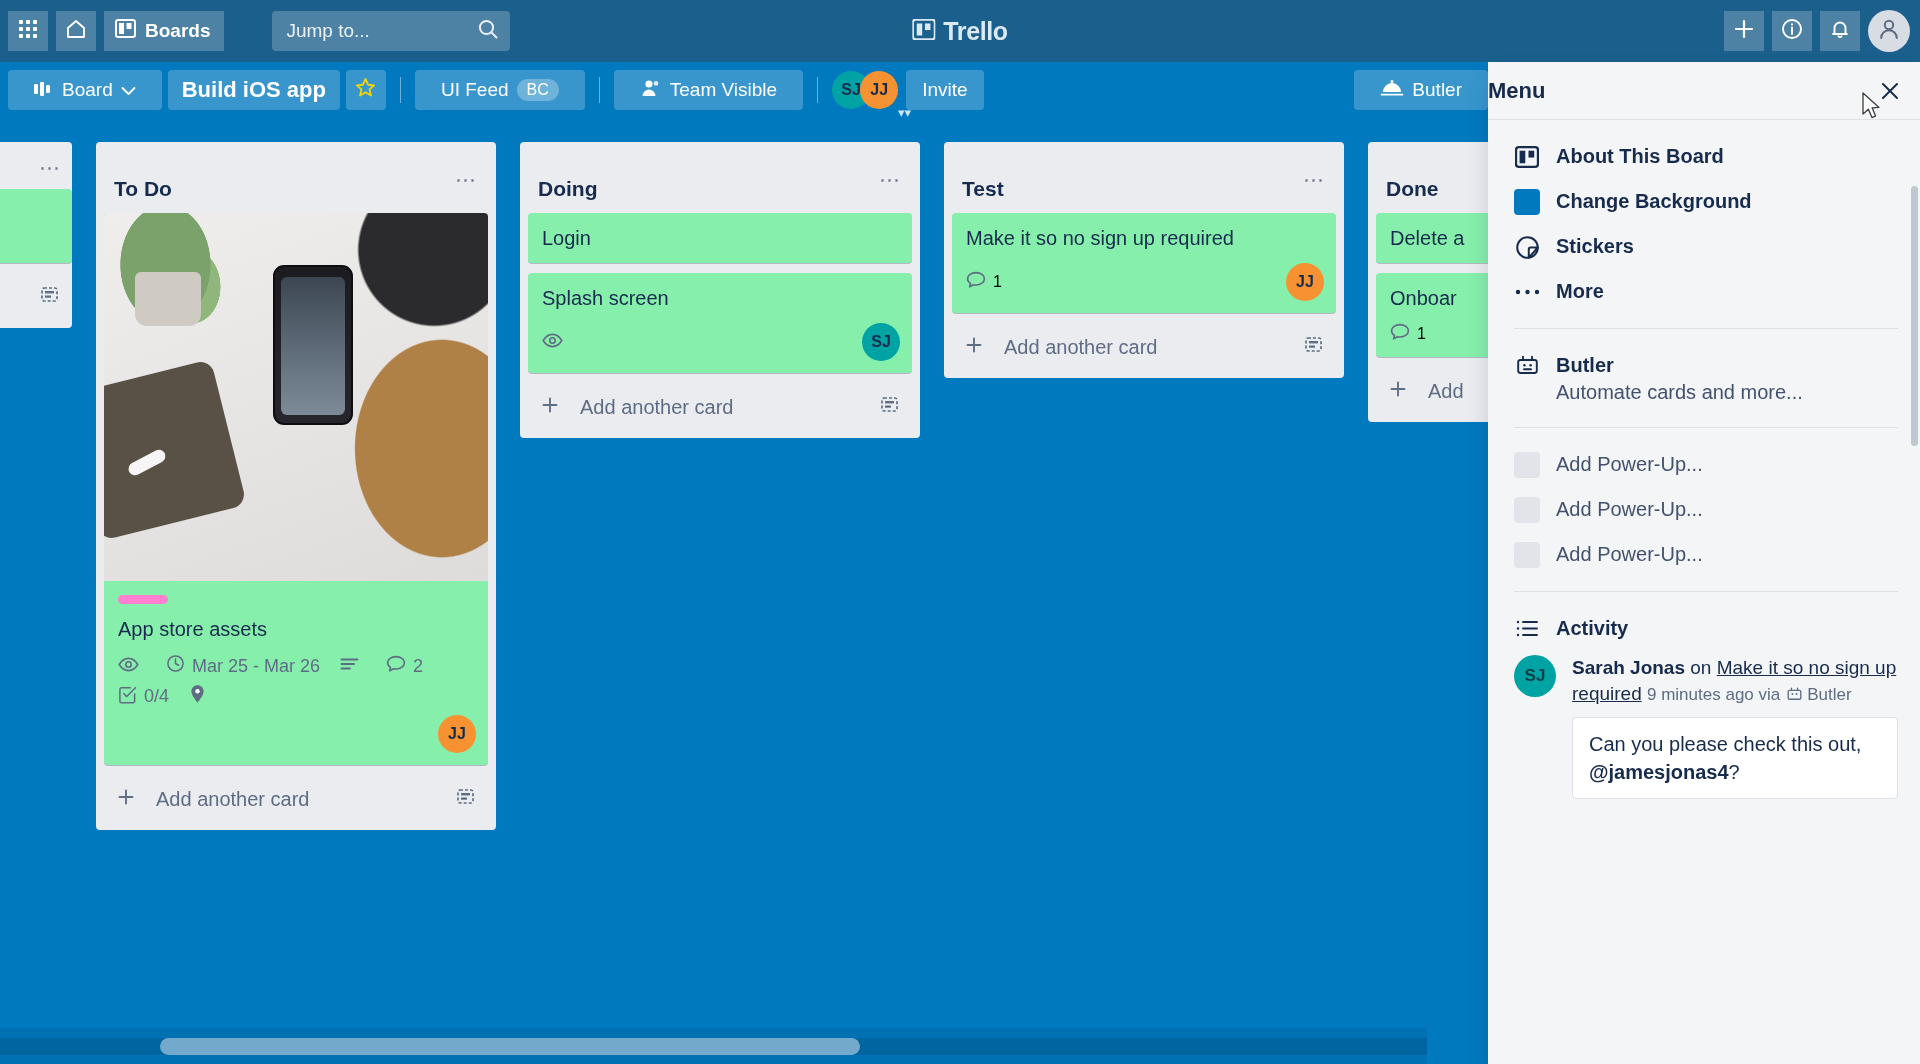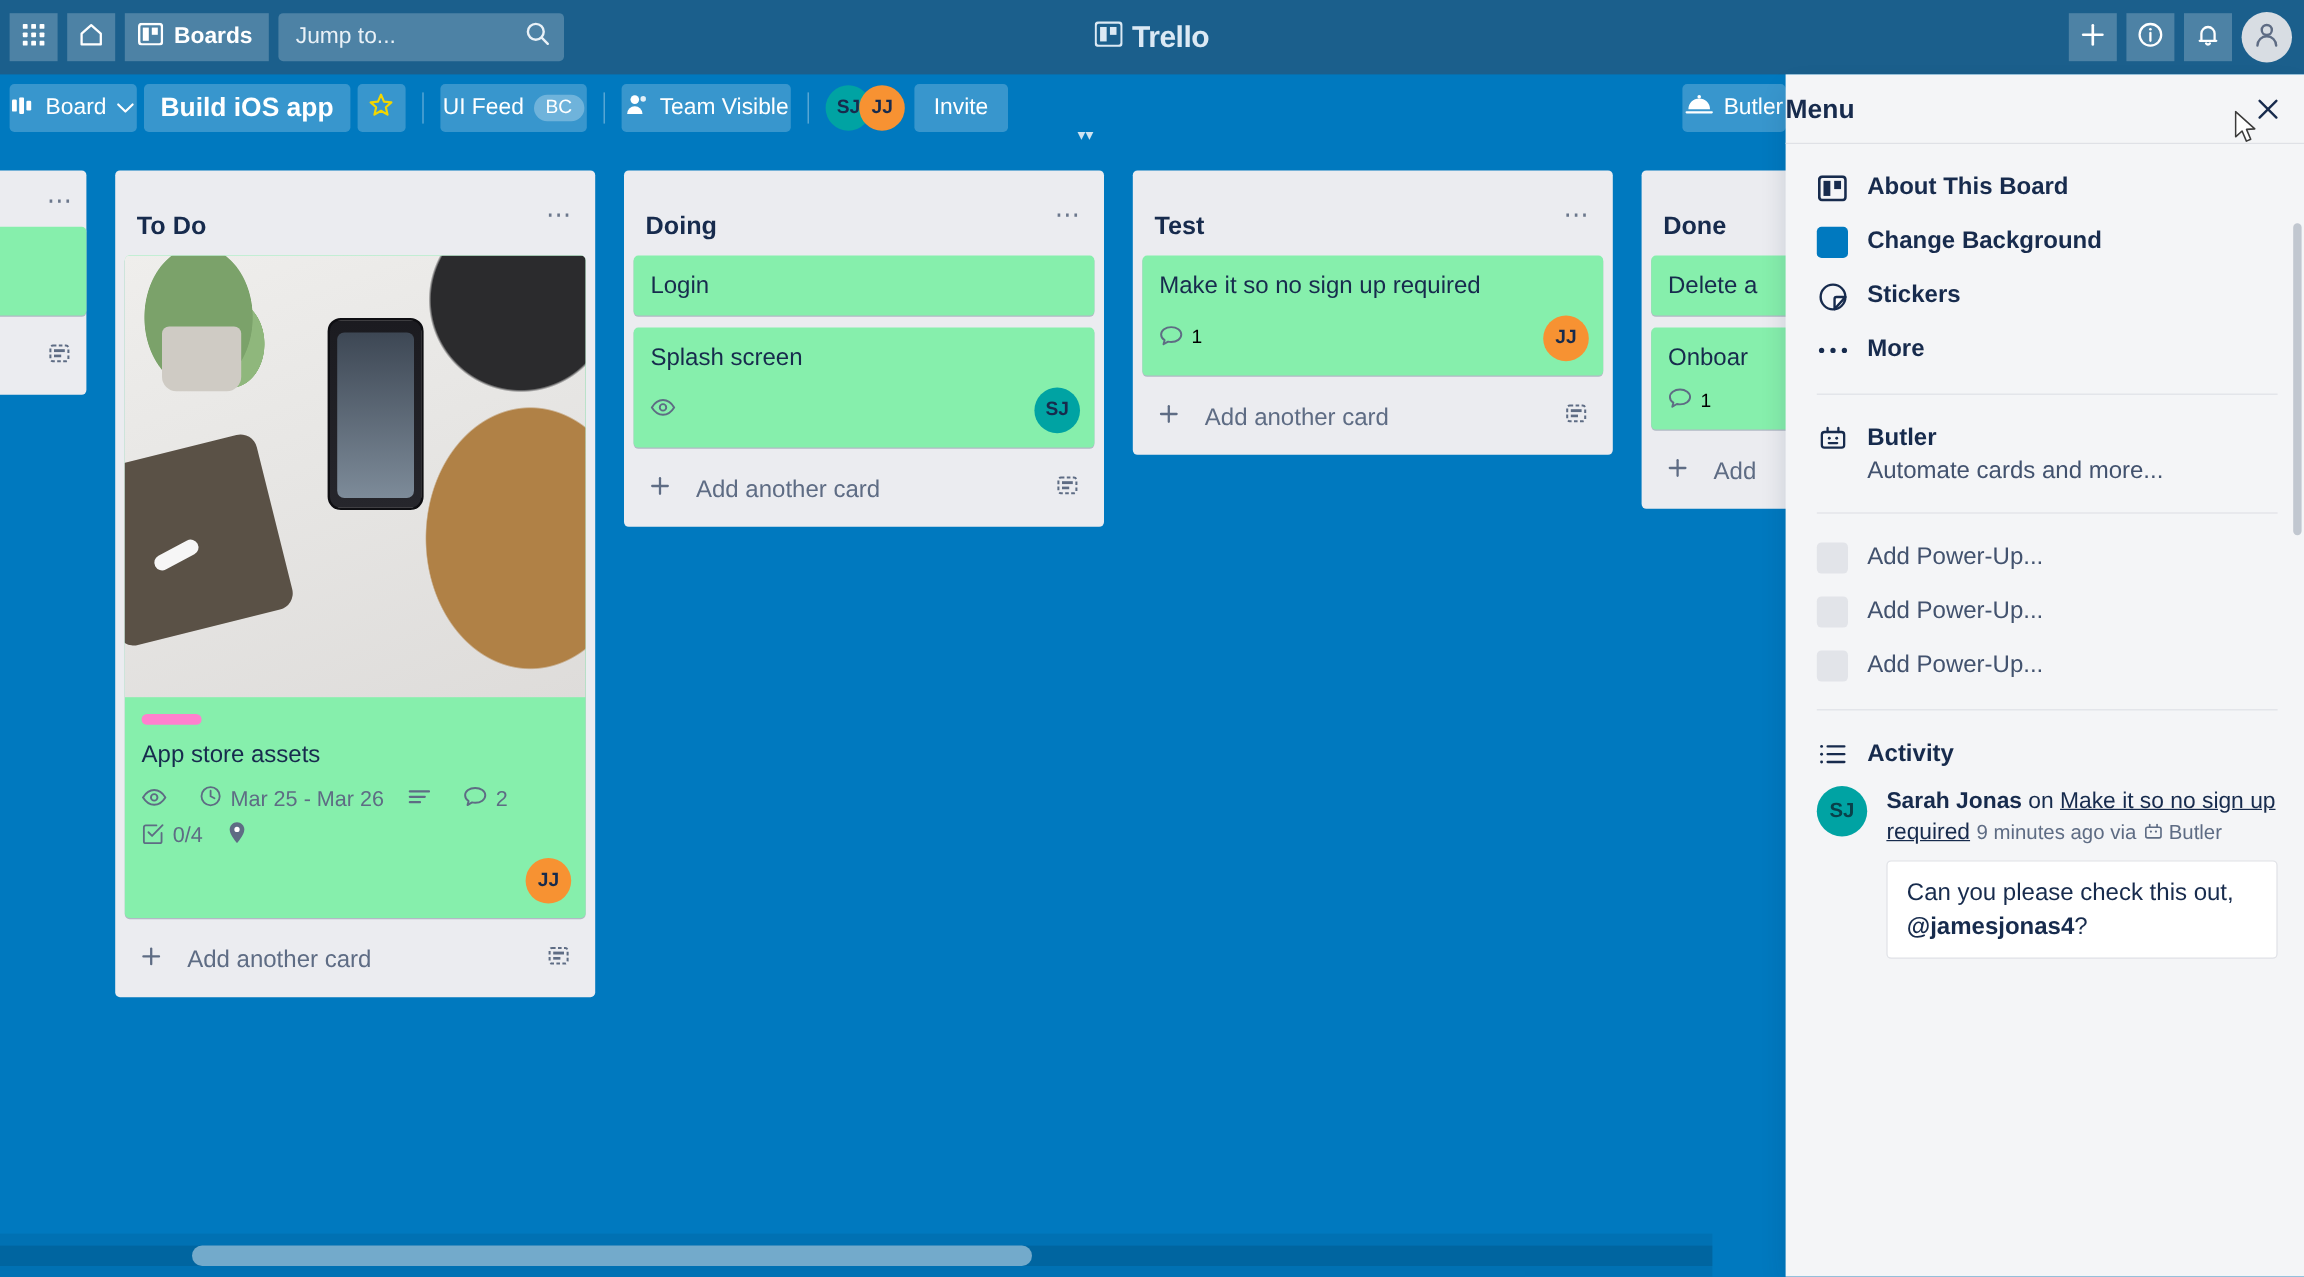--- a/index.html
+++ b/index.html
@@ -23,41 +23,42 @@
     display: flex; align-items: center; justify-content: center;
     color: #fff; cursor: pointer; padding: 0 10px;
   }
   .nav-btn.sq { width: 40px; padding: 0; }
   .nav-btn.boards { padding: 0 14px 0 11px; gap: 9px; font-weight: bold; font-size: 19px; }
   .jumpto {
     background: rgba(255,255,255,0.22); border-radius: 4px; height: 40px;
     width: 238px; display: flex; align-items: center;
     padding: 0 10px 0 14px; color: #e9f1f7; font-size: 19px; cursor: text;
     justify-content: space-between;
+    margin-left: 40px;
   }
   .trello-logo {
     position: absolute; left: 50%; transform: translateX(-50%);
     display: flex; align-items: center; gap: 8px;
     color: #dbe9f4; font-weight: bold; font-size: 25px; letter-spacing: -0.4px;
   }
   .nav-right { margin-left: auto; display: flex; align-items: center; gap: 8px; padding-right: 2px; }
   .avatar-nav {
     width: 42px; height: 42px; border-radius: 50%;
     background: #d8dde3; display: flex; align-items: center; justify-content: center;
     cursor: pointer;
   }
 
   
   .boardbar {
     position: absolute; top: 62px; left: 0; width: 1920px; height: 56px;
     display: flex; align-items: center; padding: 0 8px; gap: 6px;
   }
   .bb {
     background: rgba(255,255,255,0.22); border-radius: 4px; height: 40px;
-    display: flex; align-items: center; gap: 8px; padding: 0 2px;
+    display: flex; align-items: center; gap: 8px; padding: 0 26px;
     color: #fff; font-size: 19px; cursor: pointer; white-space: nowrap;
   }
   .bb.title { font-weight: bold; font-size: 22px; padding: 0 14px; }
   .bb.star { padding: 0; width: 40px; justify-content: center; }
   .bb.invite { padding: 0 16px; text-align: center; }
   .divider-v { width: 1px; height: 26px; background: rgba(255,255,255,0.42); margin: 0 8px; }
   .badge-bc {
     background: rgba(255,255,255,0.28); border-radius: 12px;
     padding: 2px 10px; font-size: 16px; color: #fff; font-weight: normal;
   }

